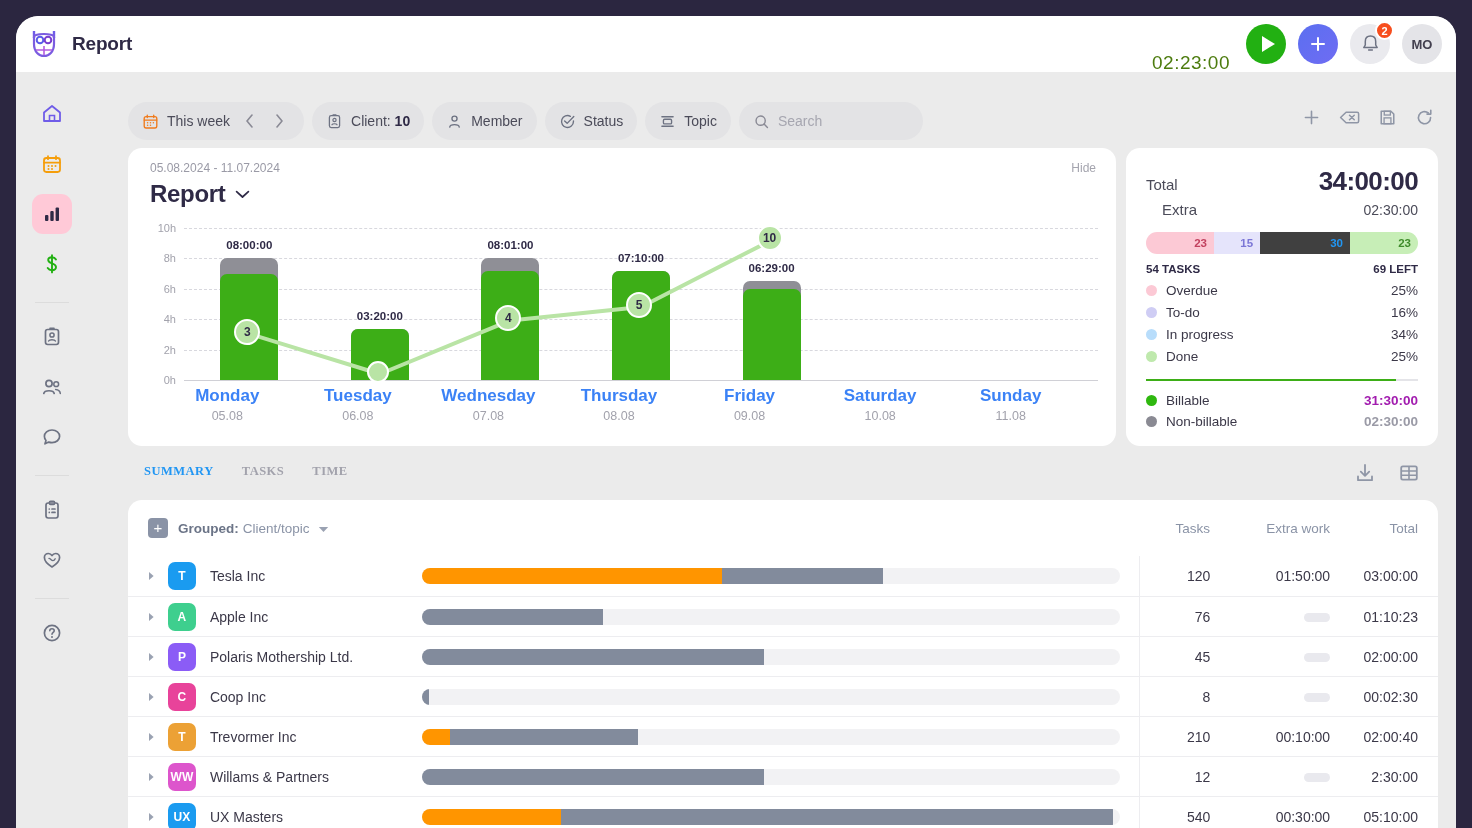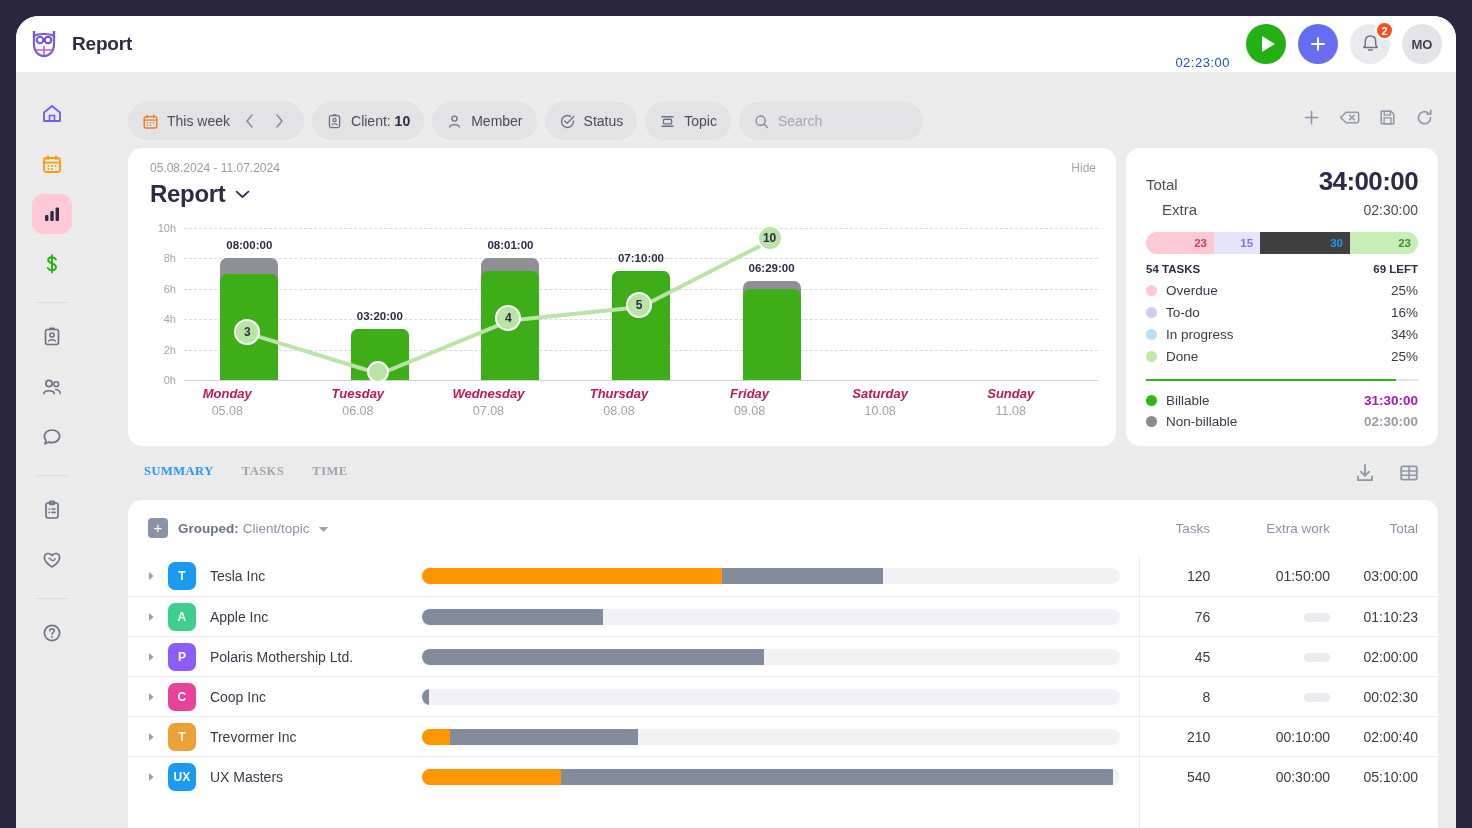--- a/index.html
+++ b/index.html
@@ -20,21 +20,21 @@
   
   .topbar {
     position: absolute; left: 0; top: 0; width: 1440px; height: 56px;
     background: #ffffff; border-radius: 22px 22px 0 0;
     display: flex; align-items: center;
   }
   .logo-wrap { width: 56px; display: flex; justify-content: center; align-items: center; }
   .owl { width: 26px; height: 28px; }
   .app-title { font-size: 19px; font-weight: bold; color: #2f2a46; letter-spacing: -.2px; }
   .top-right { margin-left: auto; display: flex; align-items: center; height: 56px; }
-  .timer-val { font-size: 13px; color: #1d4ed8; letter-spacing: .5px; margin-right: 16px; margin-top: 37px; }
+  .timer-val { font-size: 19px; color: #4d7c0f; letter-spacing: .5px; margin-right: 16px; margin-top: 37px; }
   .circ { border-radius: 50%; display: flex; align-items: center; justify-content: center; }
   .play-btn { width: 40px; height: 40px; background: #22b012; margin-right: 12px; }
   .play-tri { width: 0; height: 0; border-left: 13px solid #fff; border-top: 8px solid transparent; border-bottom: 8px solid transparent; margin-left: 4px; }
   .plus-btn { width: 40px; height: 40px; background: linear-gradient(135deg,#5b6ff0,#6f6cf3); margin-right: 12px; color:#fff; font-size: 25px; font-weight: 300; line-height: 0; }
   .bell-btn { width: 40px; height: 40px; background: #eaeaee; margin-right: 12px; position: relative; }
   .badge { position: absolute; top: -3px; right: -4px; min-width: 19px; height: 19px; background: #f74e1e; color: #fff;
            border-radius: 10px; font-size: 11px; font-weight: bold; display: flex; align-items: center; justify-content: center;
            border: 2px solid #fff; padding: 0 3px; }
   .avatar-btn { width: 40px; height: 40px; background: #e4e4e8; color: #43404f; font-size: 13px; font-weight: bold; margin-right: 14px; }
   .clock {
@@ -78,21 +78,21 @@
   .bars { position: absolute; left: 34px; top: 0; width: 914px; height: 152px; }
   .bar-col { position: absolute; bottom: 0; width: 58px; }
   .bar-total { position: absolute; bottom: 0; width: 58px; background: #8f8f96; border-radius: 7px 7px 0 0; }
   .bar-bill { position: absolute; bottom: 0; width: 58px; background: #3dae17; border-radius: 7px 7px 0 0; }
   .bar-val { position: absolute; width: 90px; text-align: center; font-size: 11.5px; font-weight: bold; color: #2f2a46; }
   .dot { position: absolute; width: 26px; height: 26px; border-radius: 50%; background: #b9e4a5;
          display: flex; align-items: center; justify-content: center; font-size: 12px; font-weight: bold; color: #2f2a46;
          border: 2px solid #fff; }
   .xaxis { position: absolute; left: 34px; top: 238px; width: 914px; }
   .xtick { position: absolute; width: 110px; text-align: center; }
-  .xtick .d { font-size: 13px; font-weight: bold; color: #be185d; font-style: italic; }
+  .xtick .d { font-size: 17px; font-weight: bold; color: #3b82f6; }
   .xtick .n { font-size: 12.5px; color: #a2a2ac; margin-top: 3px; }
 
   .stats-card { position: absolute; left: 1110px; top: 132px; width: 312px; height: 298px; background: #fff; border-radius: 14px; padding: 18px 20px; }
   .srow { display: flex; justify-content: space-between; align-items: baseline; }
   .s-total-lbl { font-size: 15px; color: #4b4b59; }
   .s-total-val { font-size: 26px; font-weight: bold; color: #2f2a46; letter-spacing: -.6px; }
   .s-extra-lbl { font-size: 15px; color: #4b4b59; margin-left: 16px; }
   .s-extra-val { font-size: 14px; color: #4b4b59; }
   .segbar { display: flex; height: 22px; border-radius: 11px; overflow: hidden; margin-top: 14px; }
   .seg { display: flex; align-items: center; justify-content: flex-end; padding-right: 7px; font-size: 11.5px; font-weight: bold; }
@@ -629,20 +629,36 @@
           <span class="cell-tasks">210</span>
           <span class="cell-extra">00:10:00</span>
           <span class="cell-total">02:00:40</span>
         </div>
         <div class="trow">
           <span class="row-caret">
             <svg width="7" height="10" viewBox="0 0 7 10">
               <path d="M1 1 L5.6 5 L1 9 Z" fill="#9aa2b2"></path>
             </svg>
           </span>
+          <span class="badge-sq" style="background: rgb(221, 85, 204);">WW</span>
+          <span class="client-name">Willams &amp; Partners</span>
+          <span class="track">
+            <span class="seg-extra" style="width: 0%;"></span>
+            <span class="seg-total" style="width: 49%;"></span>
+          </span>
+          <span class="cell-tasks">12</span>
+          <span class="cell-extra"><span class="empty-pill"></span></span>
+          <span class="cell-total">2:30:00</span>
+        </div>
+        <div class="trow">
+          <span class="row-caret">
+            <svg width="7" height="10" viewBox="0 0 7 10">
+              <path d="M1 1 L5.6 5 L1 9 Z" fill="#9aa2b2"></path>
+            </svg>
+          </span>
           <span class="badge-sq" style="background: rgb(26, 155, 240);">UX</span>
           <span class="client-name">UX Masters</span>
           <span class="track">
             <span class="seg-extra" style="width: 20%;"></span>
             <span class="seg-total" style="width: 79%;"></span>
           </span>
           <span class="cell-tasks">540</span>
           <span class="cell-extra">00:30:00</span>
           <span class="cell-total">05:10:00</span>
         </div>

